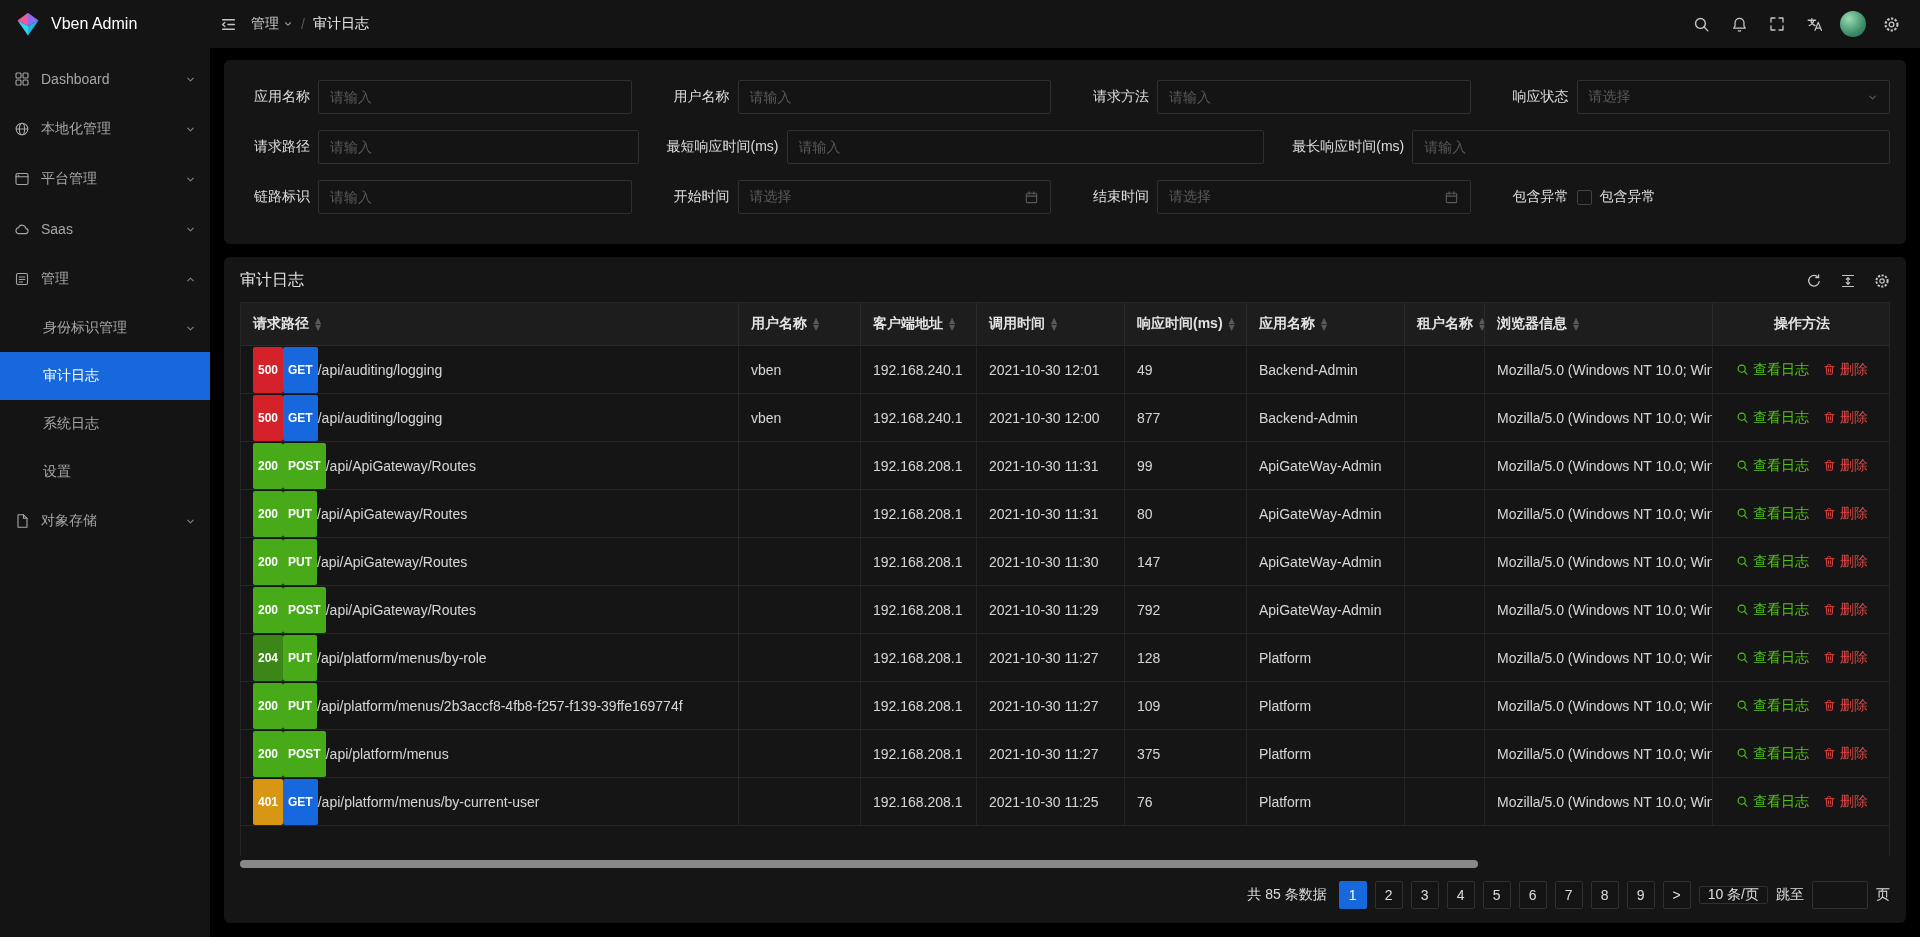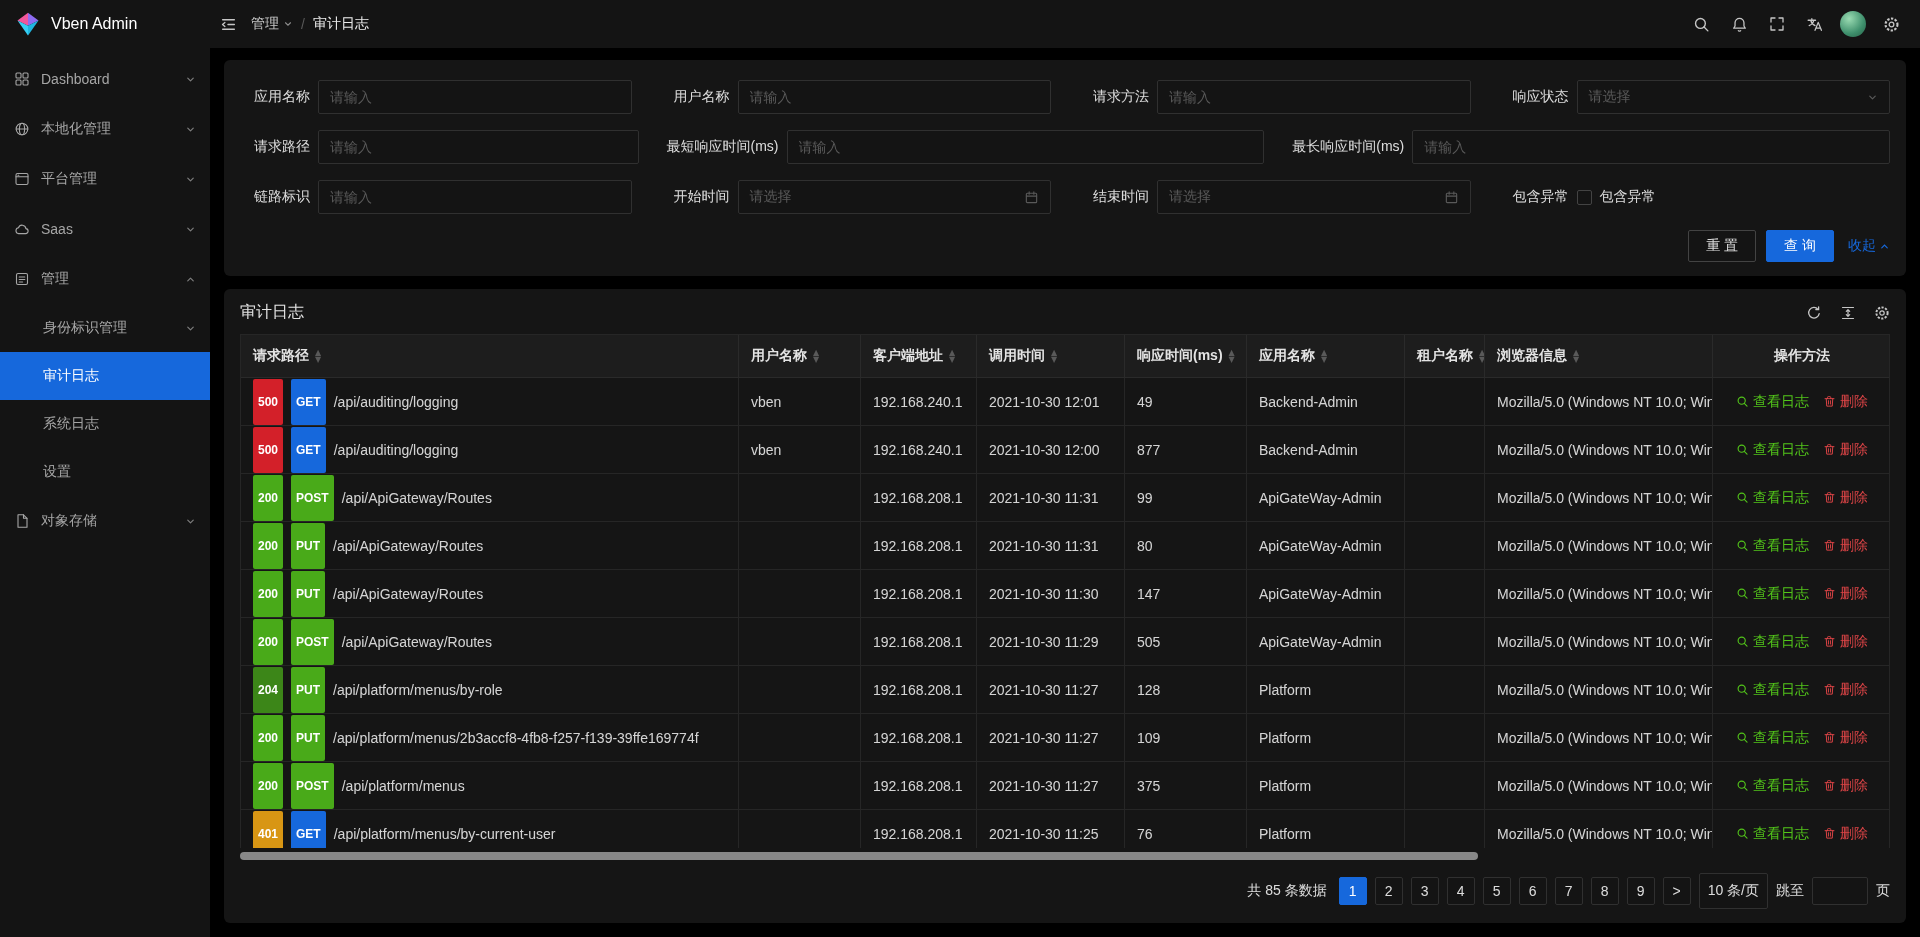--- a/index.html
+++ b/index.html
@@ -74,35 +74,35 @@
   th{background:#1d1d1d;color:rgba(255,255,255,.88);font-weight:700;text-align:left;padding:0 12px;height:42px;
     border-bottom:1px solid #2a2a2a;border-right:1px solid #2a2a2a;white-space:nowrap;overflow:hidden}
   td{height:47px;padding:0 12px;border-bottom:1px solid #262626;border-right:1px solid #262626;
     color:rgba(255,255,255,.82);white-space:nowrap;overflow:hidden}
   th:last-child,td:last-child{border-right:none}
   th.center{text-align:center}
   .th-inner{display:inline-flex;align-items:center;gap:6px}
   .sorter{display:inline-flex;flex-direction:column;line-height:0;cursor:pointer}
   .sorter .caret{font-size:8px;line-height:7px;color:#595959;font-family:"DejaVu Sans",sans-serif}
   .badge{display:inline-block;min-width:30px;box-sizing:border-box;text-align:center;padding:16px 5px;border-radius:2px;
-    font-size:12px;font-weight:700;color:#fff;margin-right:8px;vertical-align:middle}
+    font-size:12px;font-weight:700;color:#fff;margin-right:0;vertical-align:middle}
   .path-text{vertical-align:middle}
   .ops-wrap{display:flex;align-items:center;justify-content:center;gap:14px}
   .op-link{display:inline-flex;align-items:center;gap:4px;cursor:pointer}
 
   
   .hscroll{height:9px;margin:4px 16px 0;position:relative}
   .hthumb{position:absolute;left:0;top:0;height:8px;width:75%;border-radius:4px;background:#888;cursor:pointer}
   .pagination{display:flex;align-items:center;justify-content:flex-end;gap:8px;padding:12px 16px 14px}
   .total{color:rgba(255,255,255,.85);margin-right:4px}
   .pages{display:flex;gap:8px}
   .page-btn{min-width:28px;height:28px;box-sizing:border-box;display:inline-flex;align-items:center;justify-content:center;
     border:1px solid #303030;background:#141414;border-radius:2px;color:rgba(255,255,255,.85);cursor:pointer;padding:0 4px}
   .page-btn.active{background:#1668dc;border-color:#1668dc;color:#fff}
-  .page-size{height:36px;box-sizing:border-box;display:flex;align-items:center;gap:6px;border:1px solid #303030;
+  .page-size{height:18px;box-sizing:border-box;display:flex;align-items:center;gap:6px;border:1px solid #303030;
     background:#141414;border-radius:2px;padding:0 8px;cursor:pointer}
   .jump-label{color:rgba(255,255,255,.85)}
   .jump-input{width:56px;height:28px;box-sizing:border-box;background:#141414;border:1px solid #303030;border-radius:2px;
     color:rgba(255,255,255,.85);outline:none;padding:0 8px;font-family:inherit}
 </style>
 </head>
 <body>
 
 <div class="app">
 
@@ -356,32 +356,20 @@
                   </span>
                 </div>
               </div>
               <div class="f-item">
       <span class="f-label">包含异常</span>
                 <span class="checkbox"></span>
                 <span class="cb-text">包含异常</span>
               </div>
             </div>
           </div>
-        <div class="f-actions">
-          <button class="btn btn-default">重 置</button>
-          <button class="btn btn-primary">查 询</button>
-          <a class="collapse-link">
-            <span>收起</span>
-            <span style="display:flex">
-              <svg viewBox="0 0 12 12" width="11" height="11" fill="none" stroke="currentColor" stroke-width="1.3" stroke-linecap="round">
-                  <path d="M3 7.5L6 4.5 9 7.5"></path>
-                </svg>
-            </span>
-          </a>
-        </div>
       </section>
 
       <section class="panel table-panel">
         <div class="panel-head">
           <span class="panel-title">审计日志</span>
           <div class="table-toolbar">
             <span class="tool-icon">
               <svg viewBox="0 0 16 16" width="16" height="16" fill="none" stroke="currentColor" stroke-width="1.3" stroke-linecap="round">
                   <path d="M13.2 8.6A5.3 5.3 0 1 1 12 4.3"></path>
                   <path d="M12.6 1.8v2.8H9.8"></path>
@@ -628,21 +616,21 @@
                         <span>删除</span>
                       </a>
                     </span>
                   </td>
   </tr>
                 <tr>
     <td><span class="badge" style="background:#49aa19">200</span><span class="badge" style="background:#49aa19">POST</span><span class="path-text">/api/ApiGateway/Routes</span></td>
     <td></td>
     <td>192.168.208.1</td>
     <td>2021-10-30 11:29</td>
-    <td>505</td>
+    <td>792</td>
     <td>ApiGateWay-Admin</td>
     <td></td>
     <td>Mozilla/5.0 (Windows NT 10.0; Win</td>
     <td>
                     <span class="ops-wrap">
                       <a class="op-link" style="color:#52c41a">
                         <svg viewBox="0 0 16 16" width="13" height="13" fill="none" stroke="currentColor" stroke-width="1.4" stroke-linecap="round" stroke-linejoin="round">
                           <circle cx="7" cy="7" r="4.4"></circle>
                           <path d="M10.2 10.2L13.6 13.6"></path>
                         </svg>

